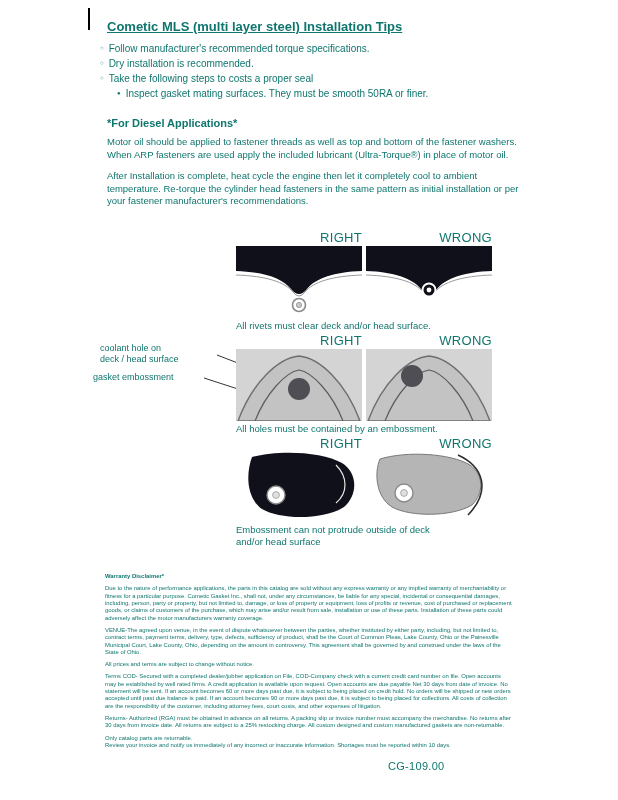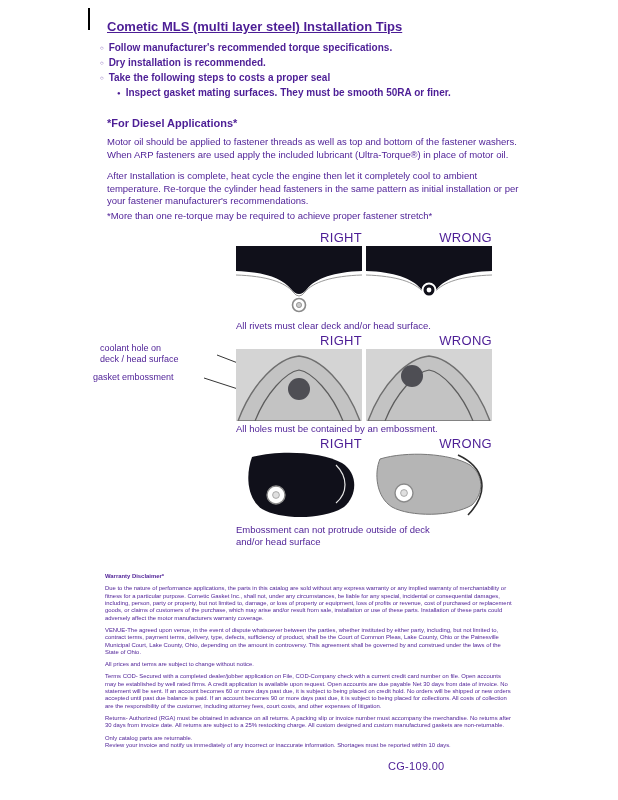--- a/index.html
+++ b/index.html
@@ -1,21 +1,21 @@
 <!DOCTYPE html>
 <html><head>
 <meta charset="utf-8">
 <style>
   html,body{margin:0;padding:0;background:#ffffff;}
   .page{position:relative;width:618px;height:800px;background:#ffffff;
-        font-family:"Liberation Sans", sans-serif;color:#4c1d95;overflow:hidden;}
+        font-family:"Liberation Sans", sans-serif;color:#0f766e;overflow:hidden;}
   .abs{position:absolute;}
   .title{font-size:13px;font-weight:bold;text-decoration:underline;white-space:nowrap;}
   .tips{font-size:10px;line-height:13px;}
-  .tip{display:flex;align-items:flex-start;font-weight:bold;}
+  .tip{display:flex;align-items:center;}
   .tip .b1::before{content:"○";font-size:6px;margin-right:5px;position:relative;top:-1px;}
   .tip.sub{margin-left:17px;}
   .tip .b2::before{content:"●";font-size:6px;margin-right:5px;position:relative;top:-1px;}
   .h2{font-size:11px;font-weight:bold;}
   .para{font-size:9.5px;line-height:1.33;}
   .rw{font-size:13px;text-align:right;letter-spacing:0.3px;}
   .caption{font-size:9.5px;line-height:1.25;}
   .callout{font-size:9px;line-height:1.2;text-align:left;}
   .preline{white-space:pre-line;}
   .legal{font-size:5.9px;line-height:1.24;width:408px;}
@@ -50,21 +50,20 @@
     </div>
     <div class="tip sub">
       <span class="b2"></span>
       <span>Inspect gasket mating surfaces. They must be smooth 50RA or finer.</span>
     </div>
   </div>
 
   <div class="abs h2" style="left:107px;top:117px;">*For Diesel Applications*</div>
   <div class="abs para" style="left:107px;top:136px;width:412px;">Motor oil should be applied to fastener threads as well as top and bottom of the fastener washers. When ARP fasteners are used apply the included lubricant (Ultra-Torque®) in place of motor oil.</div>
   <div class="abs para" style="left:107px;top:170px;width:412px;">After Installation is complete, heat cycle the engine then let it completely cool to ambient temperature. Re-torque the cylinder head fasteners in the same pattern as initial installation or per your fastener manufacturer's recommendations.</div>
-  <div class="abs para" style="left:107px;top:210px;width:420px;">*More than one re-torque may be required to achieve proper fastener stretch*</div>
 
   <div class="abs rw" style="left:236px;top:230px;width:126px;">RIGHT</div>
   <div class="abs rw" style="left:366px;top:230px;width:126px;">WRONG</div>
 
   <div class="abs" style="left:236px;top:246px;">
     <svg width="126" height="72" viewBox="0 0 126 72">
       <path d="M0,0 H126 V25 C98,26 80,32 71,43 Q63,53 55,43 C46,32 28,26 0,25 Z" fill="#10101a"></path>
       <path d="M0,29 C30,30 49,36 57,46 Q63,54 69,46 C77,36 96,30 126,29" fill="none" stroke="#9a9a9a" stroke-width="1"></path>
       <circle cx="63" cy="59" r="6.5" fill="#ffffff" stroke="#8a8a8a" stroke-width="1.6"></circle>
       <circle cx="63" cy="59" r="2.6" fill="#c9c9c9" stroke="#8a8a8a" stroke-width="0.8"></circle>

